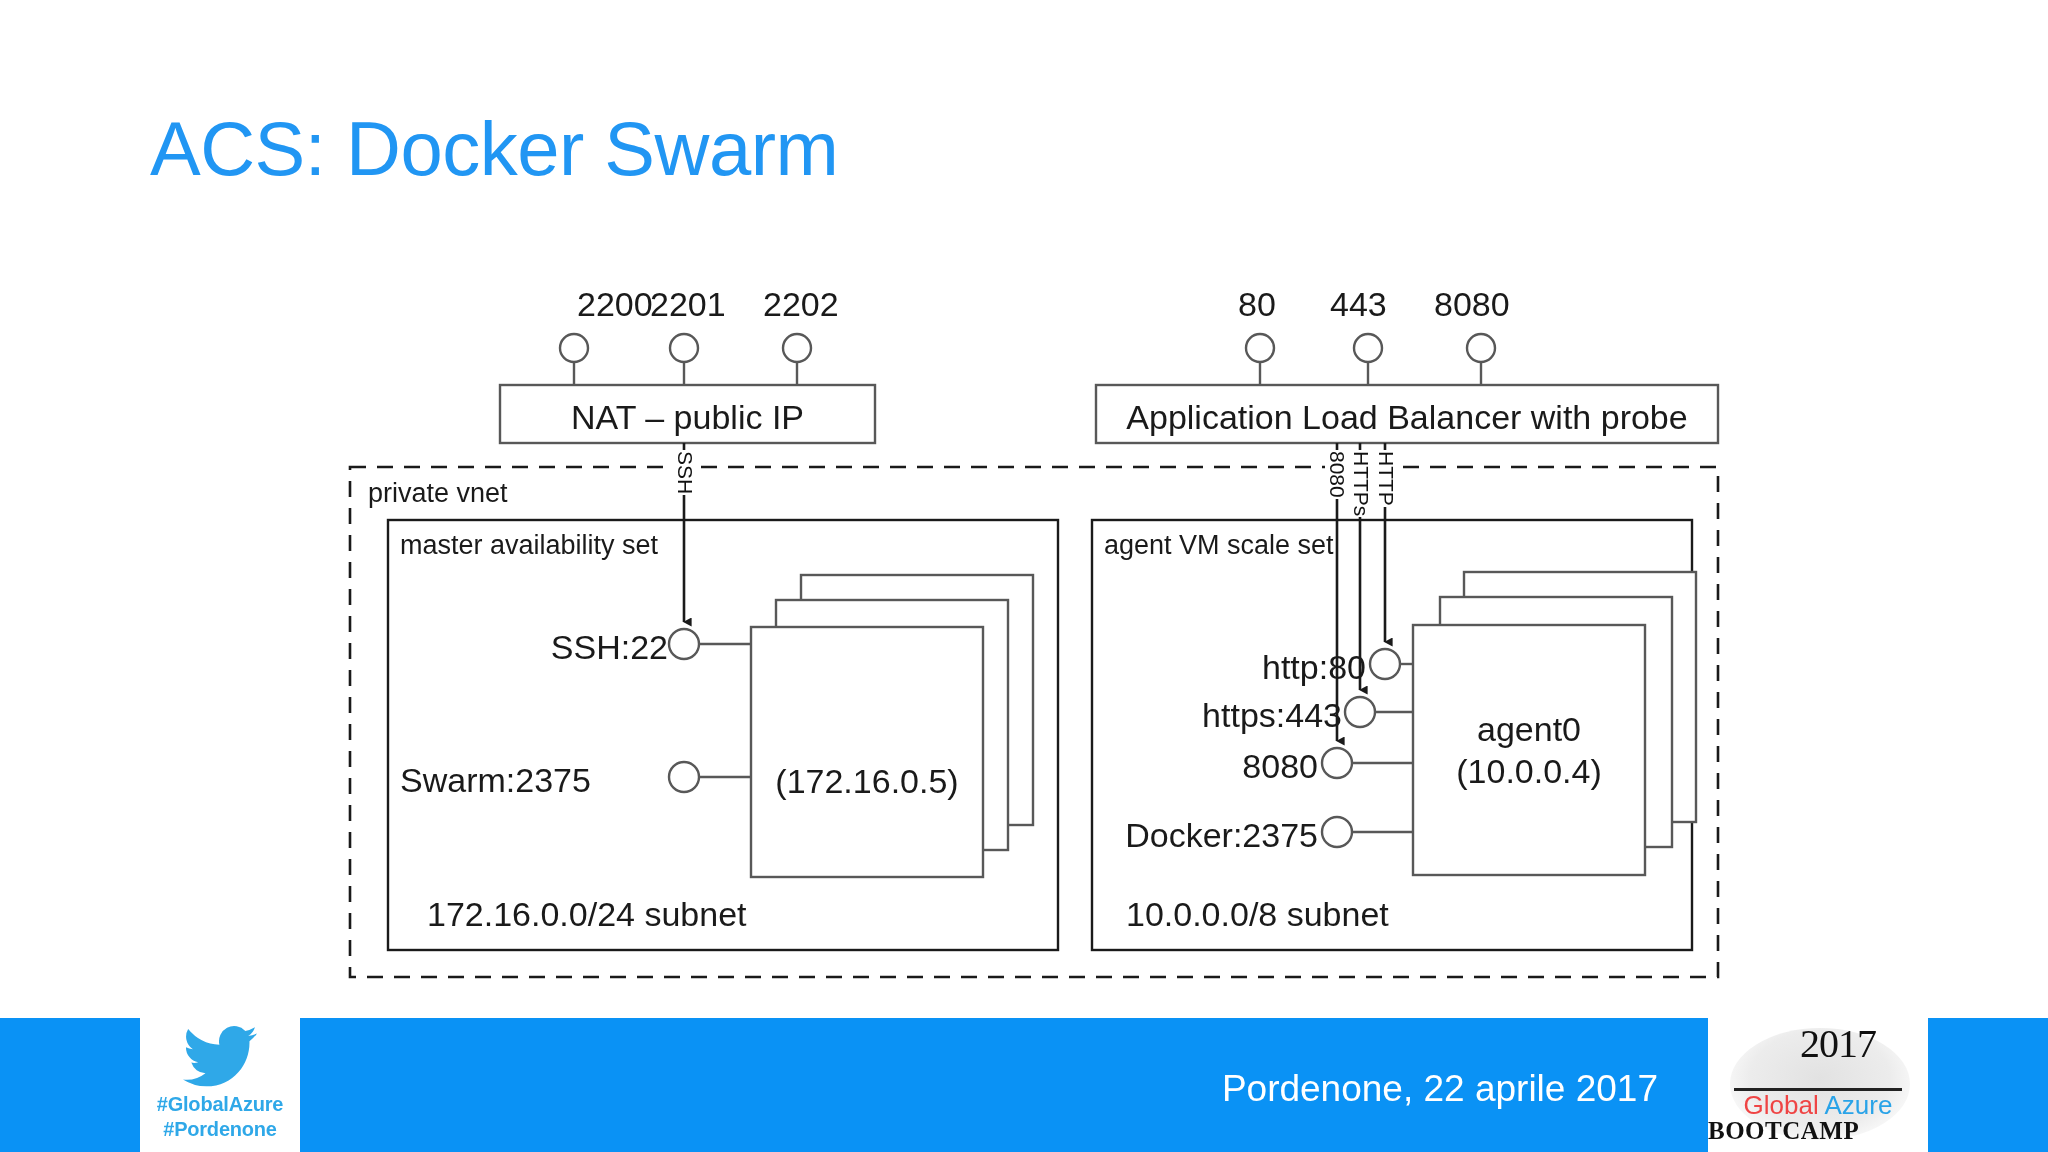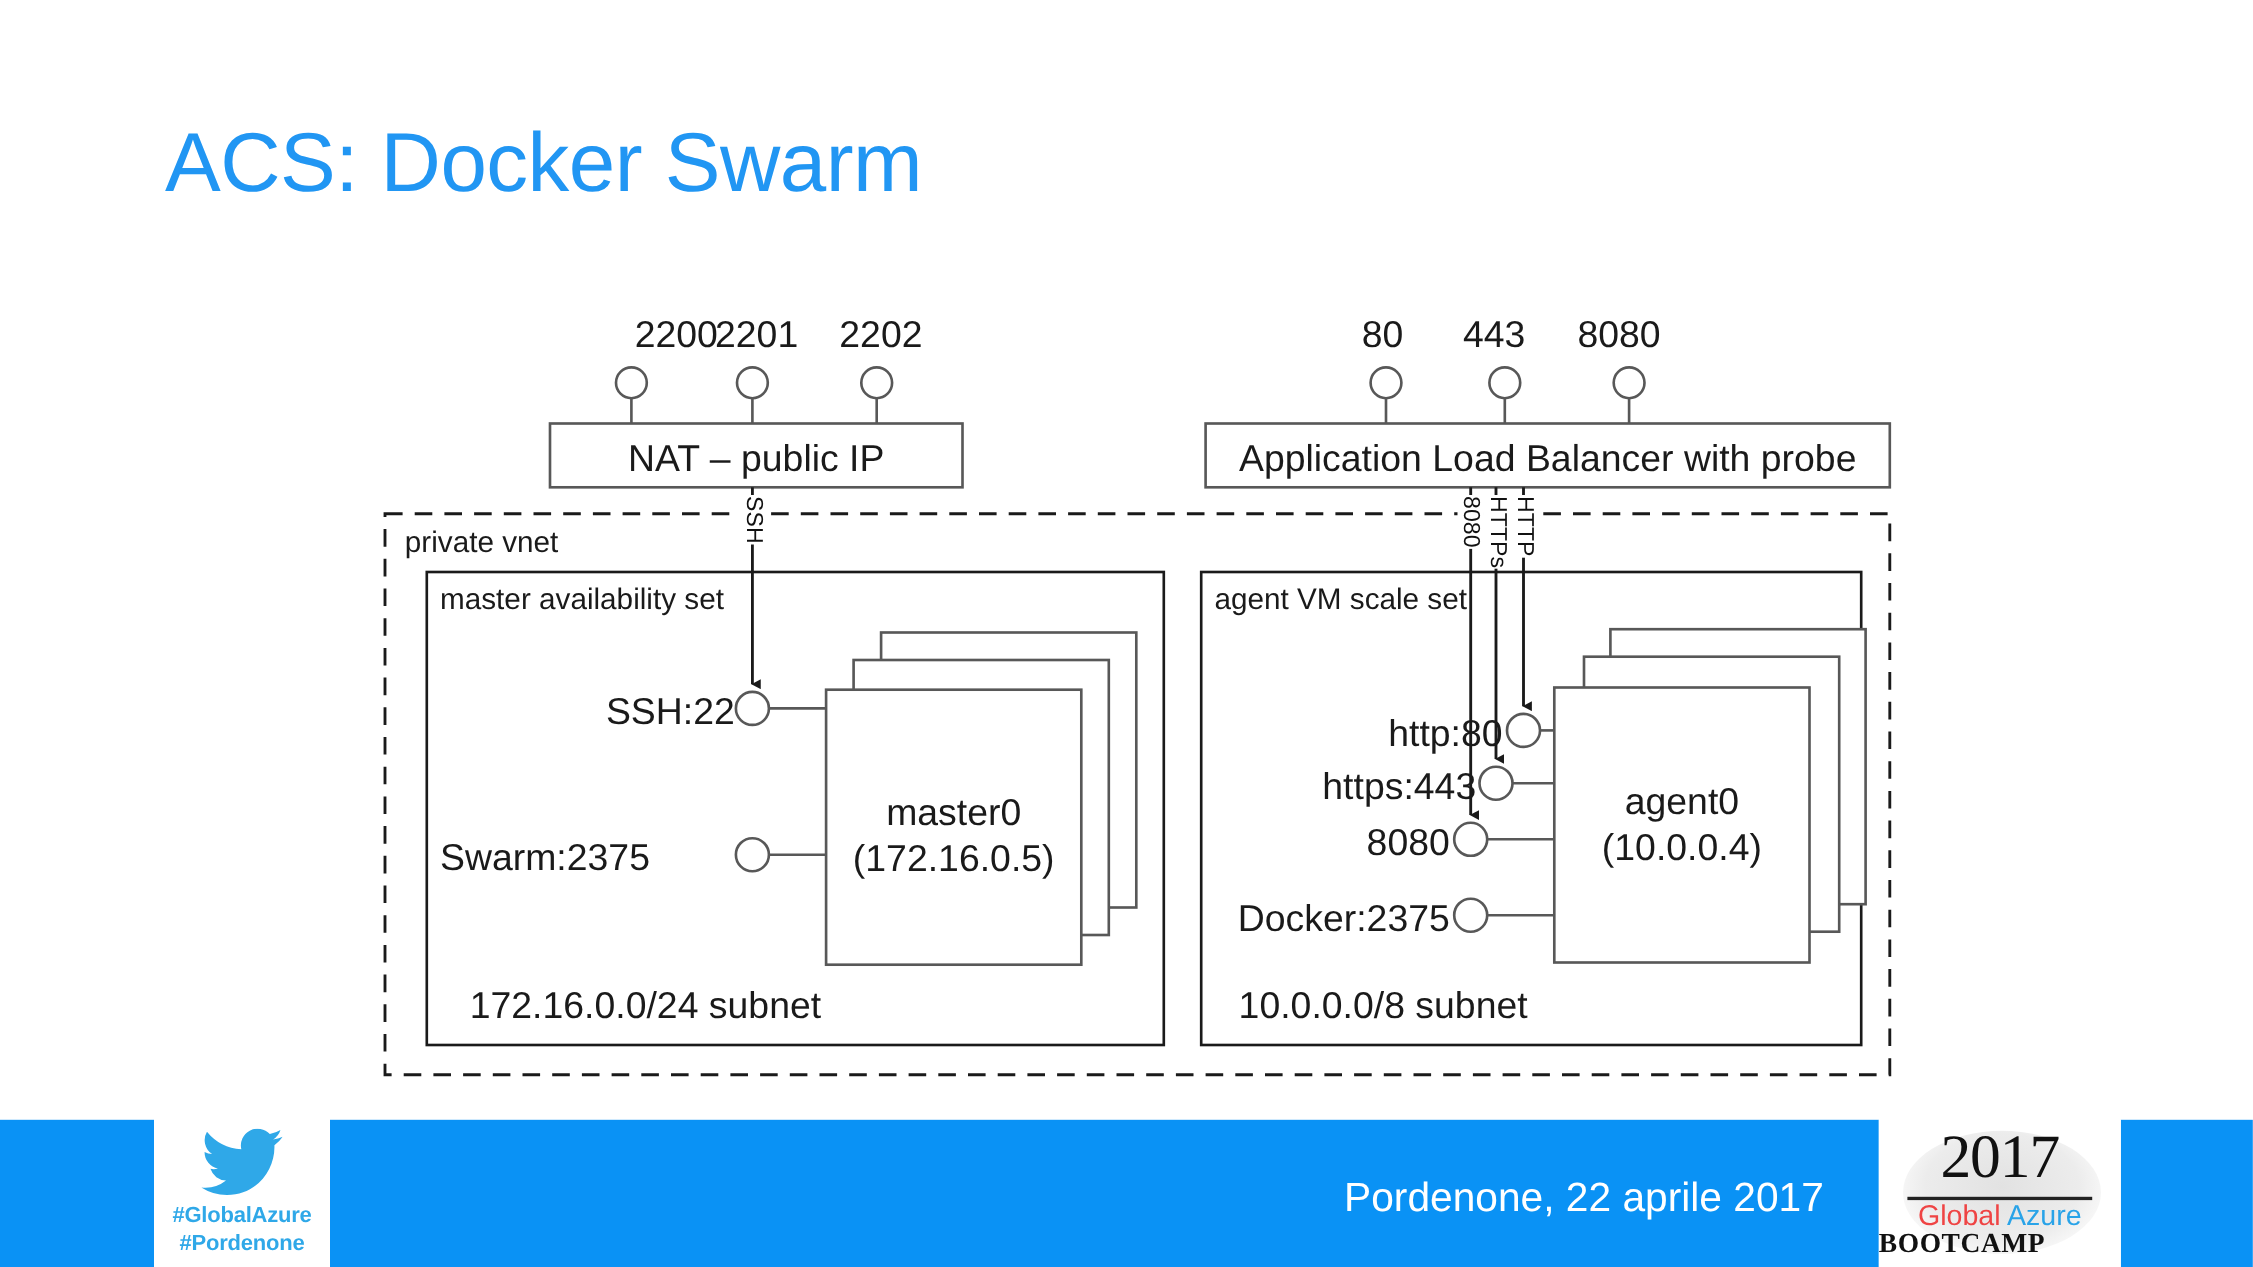--- a/index.html
+++ b/index.html
@@ -69,21 +69,21 @@
     background:#ffffff;overflow:hidden;
   }
   .logo-cloud{
     position:absolute;left:22px;top:10px;width:180px;height:112px;
     background:radial-gradient(ellipse at 50% 45%, #e2e2e2 0%, #ececec 55%, #fafafa 78%, #ffffff 100%);
     border-radius:50%;
   }
   .logo-year{
     position:absolute;left:0;top:6px;width:220px;text-align:center;
     font-family:"Liberation Serif", serif;
-    font-size:56px;color:#111;letter-spacing:-1px;line-height:1;
+    font-size:40px;color:#111;letter-spacing:-1px;line-height:1;padding-left:20px;
   }
   .logo-rule{position:absolute;left:26px;top:70px;width:168px;height:3px;background:#222;}
   .logo-ga{
     position:absolute;left:0;top:74px;width:220px;text-align:center;
     font-size:26px;line-height:1;
   }
   .logo-ga .g{color:#ef4444;}
   .logo-ga .a{color:#29a3e8;}
   .logo-bc{
     position:absolute;left:0;top:100px;width:204px;text-align:left;
@@ -187,21 +187,20 @@
     <div class="vert" style="left:1373px;top:450px;">HTTPs</div>
     <div class="vert" style="left:1398px;top:450px;">HTTP</div>
 
     <div class="lbl small-lbl" style="left:368px;top:478px;">private vnet</div>
 
     <div class="lbl small-lbl" style="left:400px;top:530px;">master availability set</div>
 
     <div class="lbl boxtitle" style="left:400px;top:628px;width:268px;text-align:right;">SSH:22</div>
     <div class="lbl boxtitle" style="left:400px;top:761px;width:268px;text-align:left;">Swarm:2375</div>
 
-    <div class="lbl node-lbl" style="left:751px;top:718px;width:232px;">master0</div>
     <div class="lbl node-lbl" style="left:751px;top:760px;width:232px;">(172.16.0.5)</div>
 
     <div class="lbl subnet-lbl" style="left:405px;top:895px;">172.16.0.0/24 subnet</div>
 
     <div class="lbl small-lbl" style="left:1104px;top:530px;">agent VM scale set</div>
 
     <div class="lbl boxtitle" style="left:1070px;top:648px;width:296px;text-align:right;">http:80</div>
     <div class="lbl boxtitle" style="left:1046px;top:696px;width:296px;text-align:right;">https:443</div>
     <div class="lbl boxtitle" style="left:1022px;top:747px;width:296px;text-align:right;">8080</div>
     <div class="lbl boxtitle" style="left:1022px;top:816px;width:296px;text-align:right;">Docker:2375</div>

